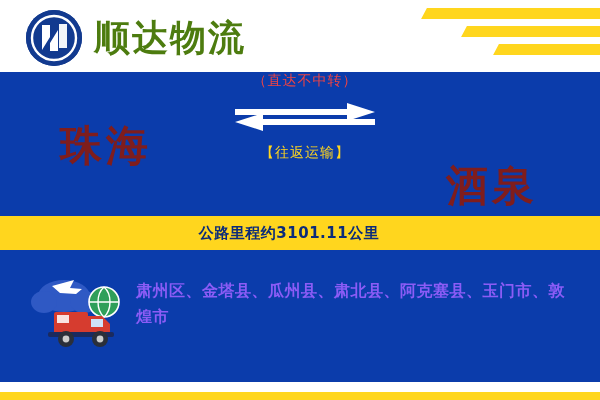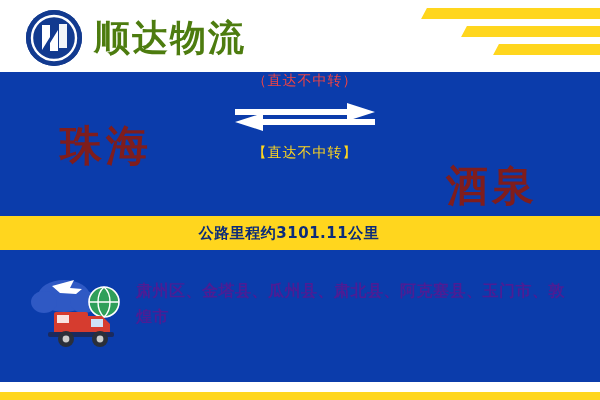--- a/index.html
+++ b/index.html
@@ -50,21 +50,21 @@
   .infobar{position:absolute;left:0;top:216px;width:600px;height:34px;background:#ffd61e;
            display:flex;align-items:center;justify-content:center;}
   .infobar span{font-size:15px;font-weight:bold;color:#0b2b7a;letter-spacing:0.5px;
                 font-family:"DejaVu Sans","Liberation Sans",sans-serif;}
   .infobar .gap{display:inline-block;width:22px;}
 
   
   .regions{position:absolute;left:0;top:268px;width:600px;height:90px;}
   .truck-icon{position:absolute;left:30px;top:4px;width:92px;height:78px;}
   .region-text{position:absolute;left:136px;top:10px;width:440px;font-size:16px;font-weight:bold;
-               color:#4c1d95;line-height:26px;letter-spacing:0.5px;
+               color:#8b5cf6;line-height:26px;letter-spacing:0.5px;
                font-family:"DejaVu Sans","Liberation Sans",sans-serif;}
 
   
   .bottom-white{position:absolute;left:0;top:382px;width:600px;height:18px;background:#ffffff;}
   .bottom-yellow{position:absolute;left:0;top:392px;width:600px;height:8px;background:#ffd61e;}
 </style>
 </head>
 <body>
 
 <div class="poster">
@@ -98,21 +98,21 @@
     <div class="city city-from">珠海</div>
 
     <div class="mid">
       <div class="tag-top">（直达不中转）</div>
       <div class="arrows">
         <svg width="140" height="34" viewBox="0 0 140 34">
           <polygon points="0,9 112,9 112,3 140,12 112,21 112,15 0,15" fill="#ffffff"></polygon>
           <polygon points="140,25 28,25 28,31 0,22 28,13 28,19 140,19" fill="#ffffff"></polygon>
         </svg>
       </div>
-      <div class="tag-bottom">【直达不中转】</div>
+      <div class="tag-bottom">【往返运输】</div>
     </div>
 
     <div class="city city-to">酒泉</div>
   </div>
 
   <div class="infobar">
     <span>公路里程约3101.11公里</span>
     <span class="gap"></span>
   </div>
 

